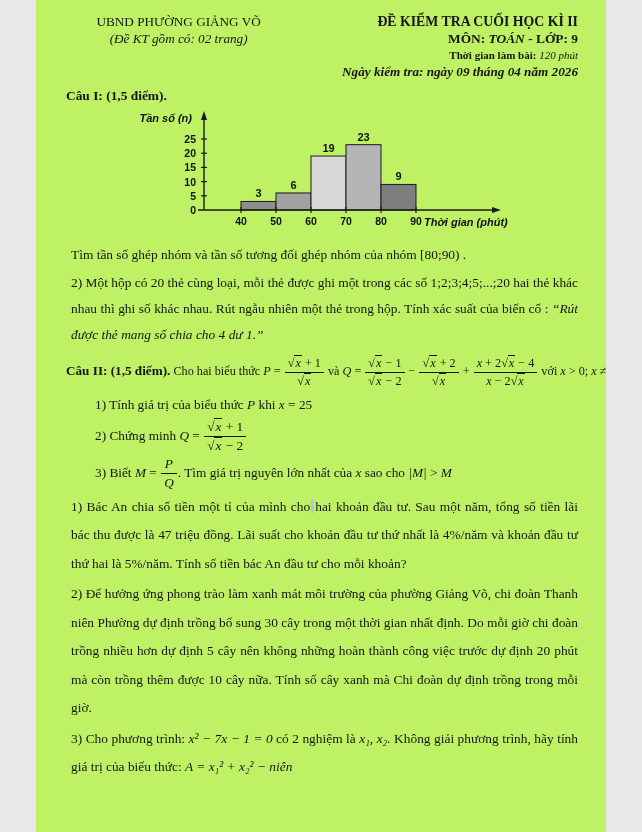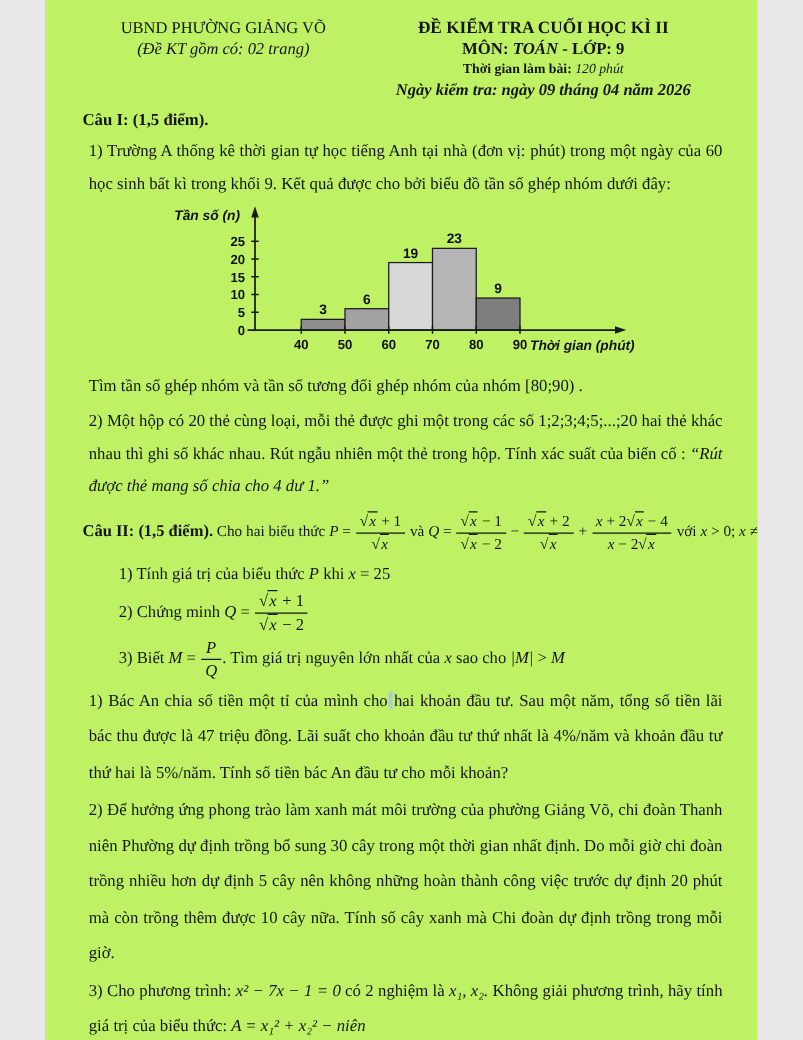--- a/index.html
+++ b/index.html
@@ -6,21 +6,21 @@
   .page{
     width:570px;height:832px;box-sizing:border-box;
     padding:14px 28px 0 30px;
     background:#bef264;color:#151515;
     font-family:"Liberation Serif","DejaVu Serif",serif;
     font-size:13.4px;overflow:hidden;position:relative;margin:0 auto;
   }
   
   .header{display:flex;margin-bottom:5px;}
   .header-left{width:44%;text-align:center;line-height:16.5px;}
-  .header-right{width:56%;text-align:center;line-height:16.5px;font-family:Liberation Serif, serif;}
+  .header-right{width:56%;text-align:right;line-height:16.5px;font-family:Liberation Serif, serif;}
   .h-org{font-size:13.2px;}
   .h-school{font-size:13.4px;}
   .h-note{font-style:italic;font-size:13.2px;}
   .h-title{font-weight:bold;font-size:13.8px;}
   .h-sub{font-weight:bold;font-size:13.4px;}
   .h-sub .subj{font-style:italic;}
   .h-dur{font-size:11px;}
   .h-dur b{font-weight:bold;}
   .h-dur i{font-style:italic;}
   .h-date{font-weight:bold;font-style:italic;font-size:13.2px;}
@@ -62,21 +62,20 @@
     <div class="header-right">
       <div class="h-title">ĐỀ KIỂM TRA CUỐI HỌC KÌ II</div>
       <div class="h-sub"><span>MÔN: </span><span class="subj">TOÁN</span><span> - LỚP: 9</span></div>
       <div class="h-dur"><b>Thời gian làm bài: </b><i>120 phút</i></div>
       <div class="h-date">Ngày kiểm tra: ngày 09 tháng 04 năm 2026</div>
     </div>
   </div>
 
   <div class="section">
     <div class="sec-heading">Câu I: (1,5 điểm).</div>
-    <p class="para">1) Trường A thống kê thời gian tự học tiếng Anh tại nhà (đơn vị: phút) trong một ngày của 60 học sinh bất kì trong khối 9. Kết quả được cho bởi biểu đồ tần số ghép nhóm dưới đây:</p>
 
     <div class="chart-wrap">
       <svg id="chart-svg" width="392" height="126" viewBox="0 0 392 126">
           <rect x="125" y="93.48" width="35" height="8.52" fill="#8e8e8e" stroke="#1a1a1a" stroke-width="1"></rect>
           <text x="142.5" y="89.48" text-anchor="middle" class="ch-val">3</text>
           <rect x="160" y="84.96000000000001" width="35" height="17.04" fill="#a2a2a2" stroke="#1a1a1a" stroke-width="1"></rect>
           <text x="177.5" y="80.96000000000001" text-anchor="middle" class="ch-val">6</text>
           <rect x="195" y="48.040000000000006" width="35" height="53.959999999999994" fill="#d8d8d8" stroke="#1a1a1a" stroke-width="1"></rect>
           <text x="212.5" y="44.040000000000006" text-anchor="middle" class="ch-val">19</text>
           <rect x="230" y="36.68000000000001" width="35" height="65.32" fill="#b5b5b5" stroke="#1a1a1a" stroke-width="1"></rect>

